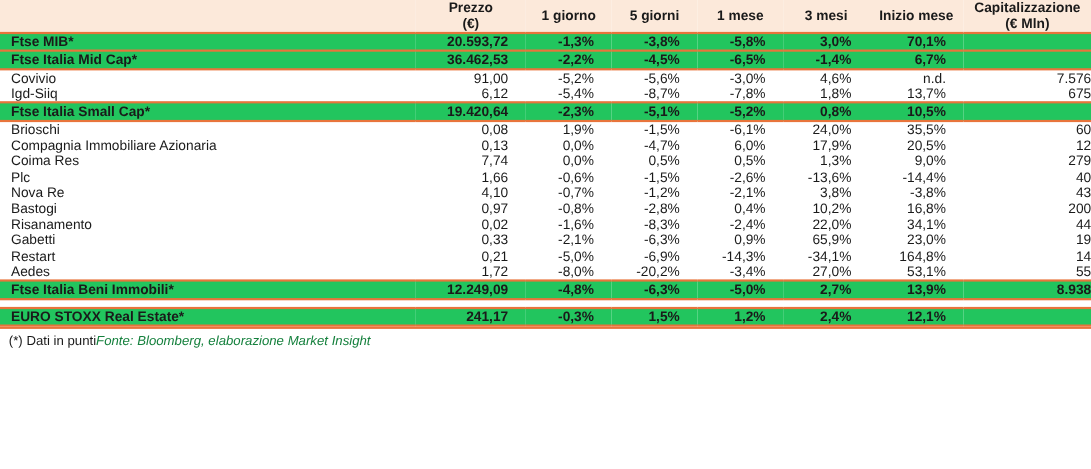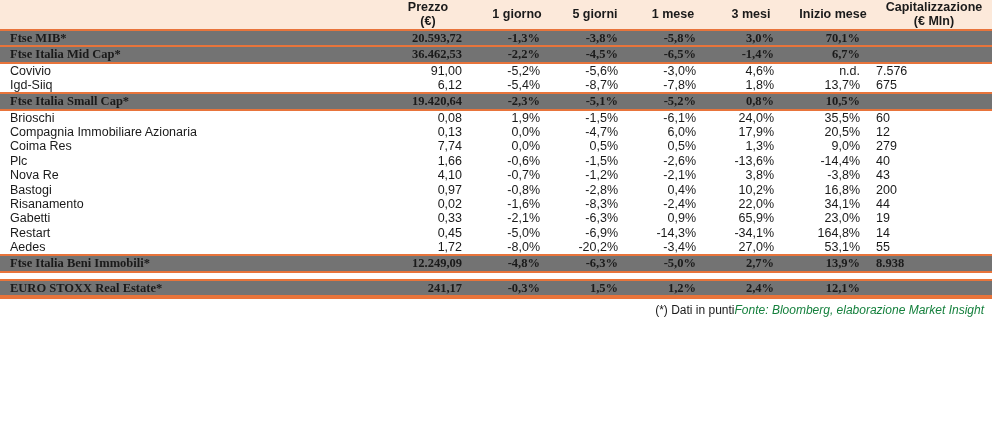--- a/index.html
+++ b/index.html
@@ -65,46 +65,45 @@
   }
   tbody td.name {
     text-align: left;
     padding-left: 10px;
   }
   tbody td.num {
     text-align: right;
     padding-right: 16px;
   }
   tbody td.cap {
-    text-align: left;
+    text-align: right;
   }
 
   tr.index td {
     font-weight: bold;
-    background: #737373;
-    font-family: Liberation Serif, serif;
+    background: #22c55e;
   }
   tr.index {
     border-top: 2px solid #e8743b;
     border-bottom: 2px solid #e8743b;
   }
   tr.stock td {
     background: #ffffff;
   }
   tr.spacer td {
     height: 6px;
     padding: 0;
     background: #ffffff;
     border: none;
   }
 
   
   .footer {
     display: flex;
-    justify-content: flex-end;
+    justify-content: flex-start;
     align-items: baseline;
     width: 992px;
     box-sizing: border-box;
     padding: 4px 8px 0 8px;
     border-top: 2px solid #e8743b;
     font-size: 12px;
   }
   .footer .left {
     color: #1a1a1a;
   }
@@ -284,21 +283,21 @@
           <td class="num">0,33</td>
           <td class="num">-2,1%</td>
           <td class="num">-6,3%</td>
           <td class="num">0,9%</td>
           <td class="num">65,9%</td>
           <td class="num">23,0%</td>
           <td class="cap">19</td>
         </tr>
         <tr class="stock">
           <td class="name">Restart</td>
-          <td class="num">0,45</td>
+          <td class="num">0,21</td>
           <td class="num">-5,0%</td>
           <td class="num">-6,9%</td>
           <td class="num">-14,3%</td>
           <td class="num">-34,1%</td>
           <td class="num">164,8%</td>
           <td class="cap">14</td>
         </tr>
         <tr class="stock">
           <td class="name">Aedes</td>
           <td class="num">1,72</td>

